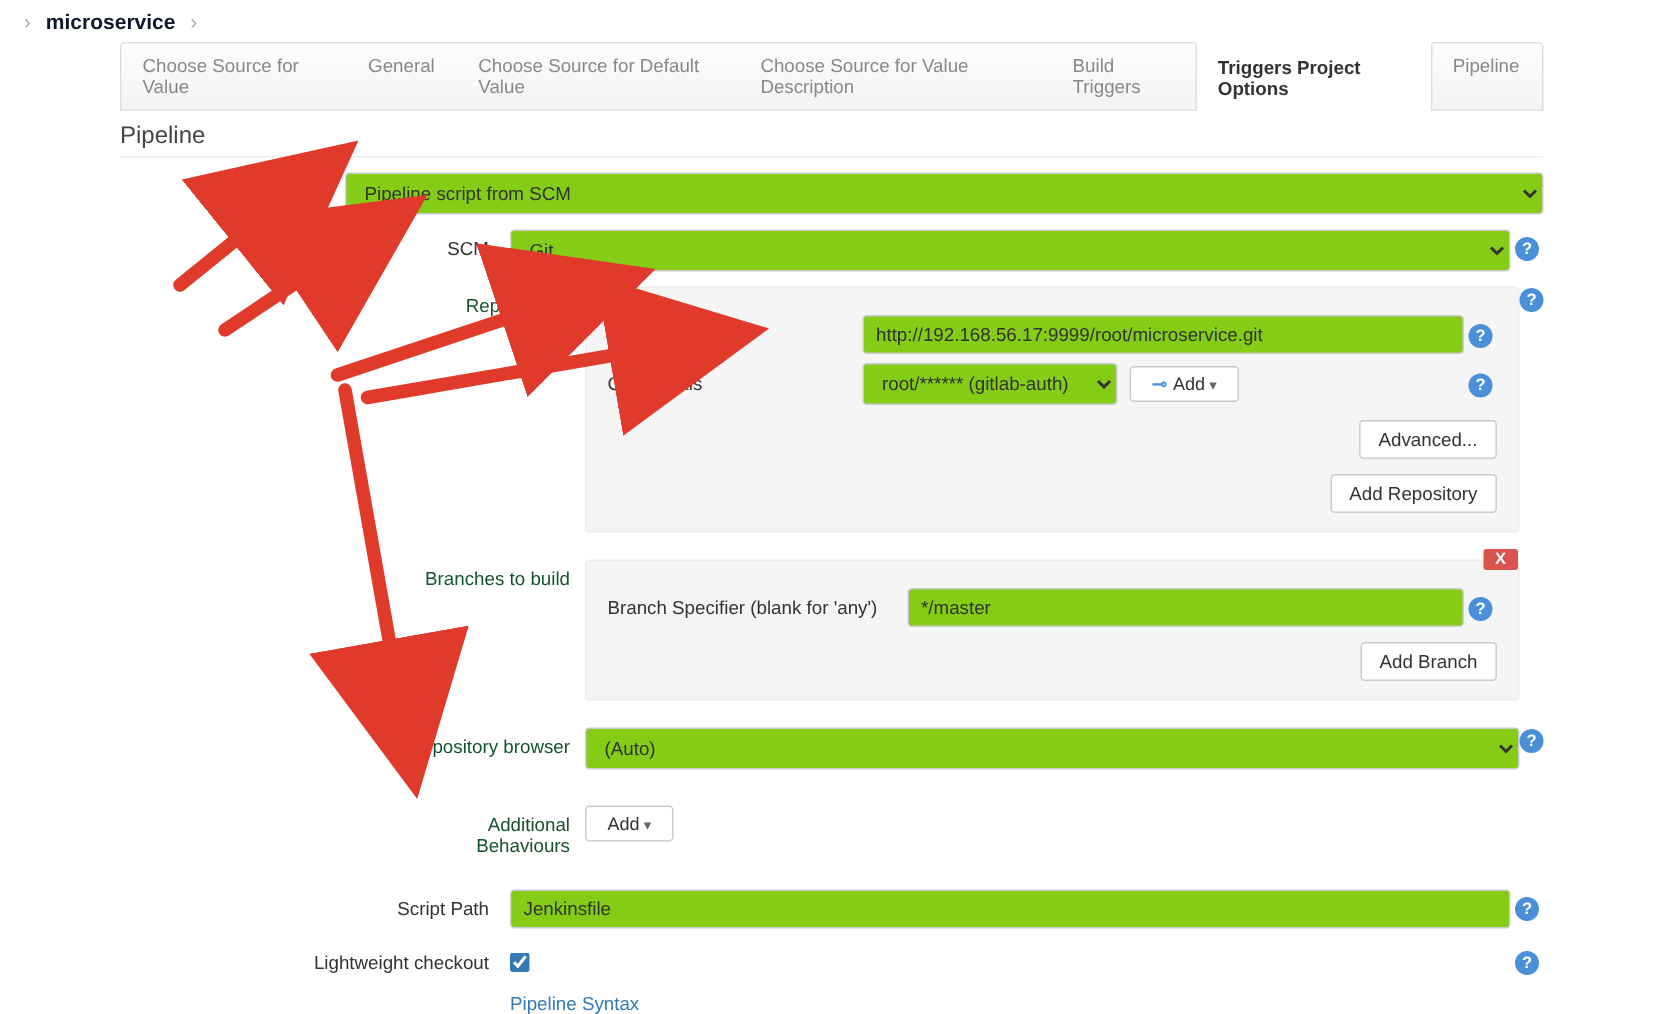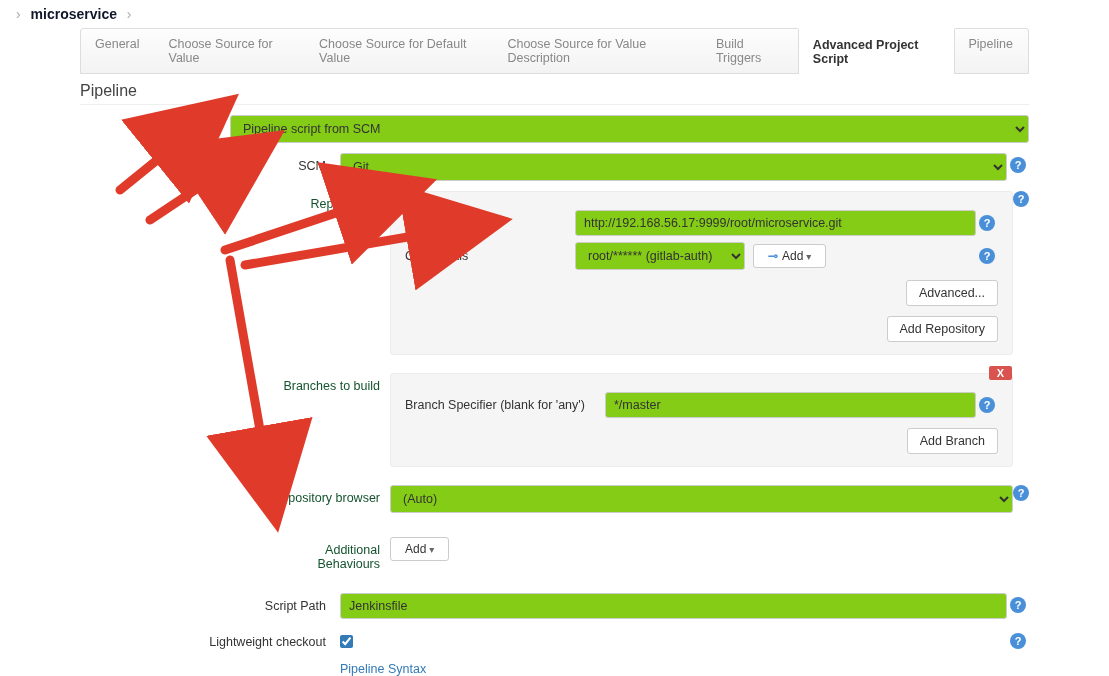--- a/index.html
+++ b/index.html
@@ -117,26 +117,26 @@
 </head>
 <body>
 
 <div class="breadcrumb">
   <span class="sep">›</span>
   <span class="crumb">microservice</span>
   <span class="sep">›</span>
 </div>
 
 <div class="tabs">
+  <div class="tab">Choose Source for Value</div>
   <div class="tab">General</div>
-  <div class="tab">Choose Source for Value</div>
   <div class="tab">Choose Source for Default Value</div>
   <div class="tab">Choose Source for Value Description</div>
   <div class="tab">Build Triggers</div>
-  <div class="tab active">Advanced Project Script</div>
+  <div class="tab active">Triggers Project Options</div>
   <div class="tab">Pipeline</div>
 </div>
 
 <div class="section-title">Pipeline</div>
 
 <div class="content">
 
   <div class="row">
     <div class="label">Definition</div>
     <div class="field">

